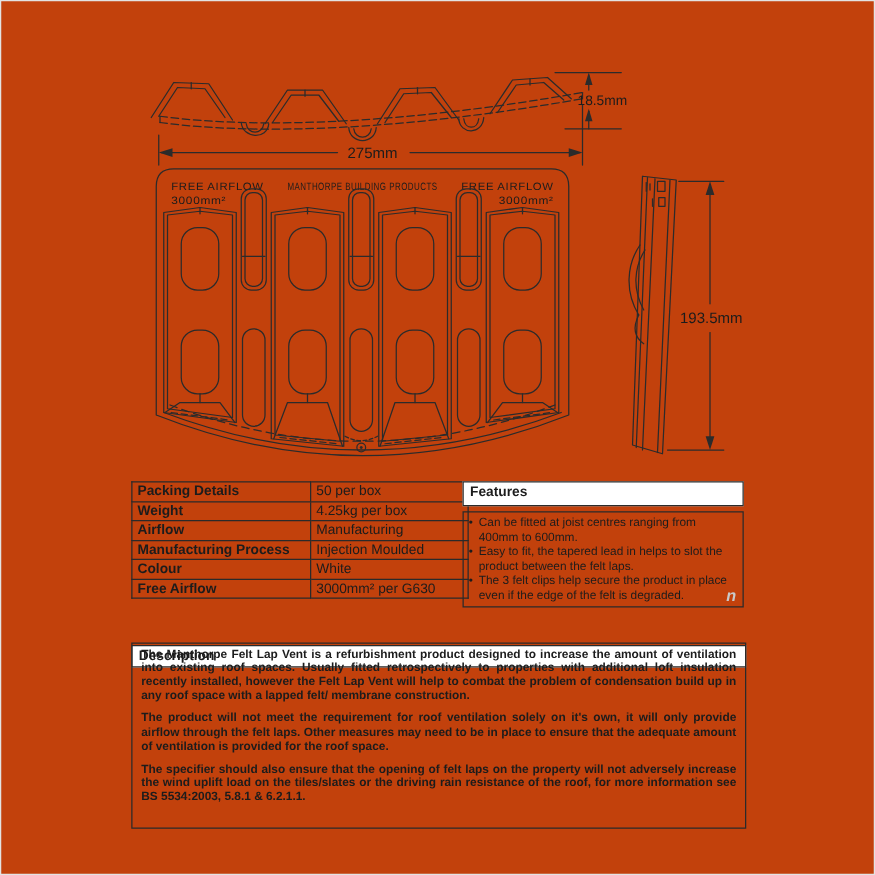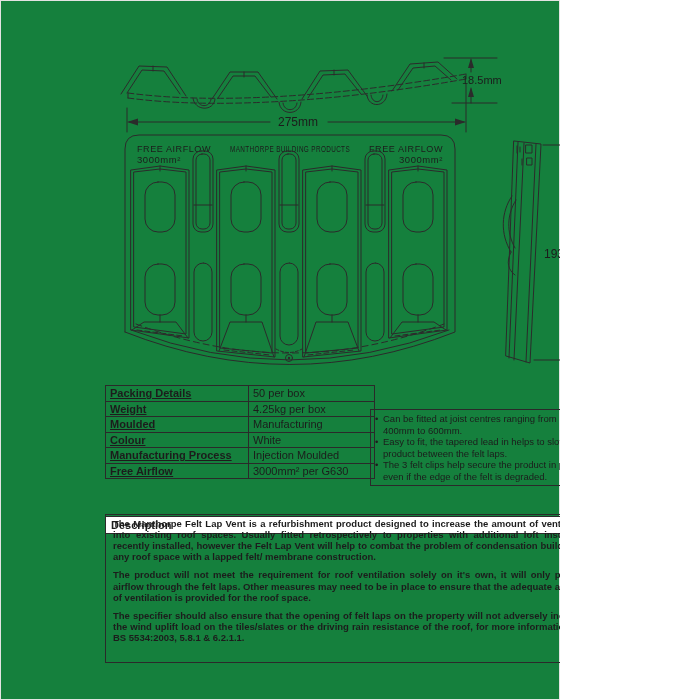--- a/index.html
+++ b/index.html
@@ -1,31 +1,31 @@
 <!DOCTYPE html>
 <html><head>
 <meta charset="utf-8">
 <style>
   html,body{margin:0;padding:0;background:#fff;}
-  .sheet{position:relative;width:560px;height:700px;background:#15803d;overflow:hidden;
+  .sheet{position:relative;width:700px;height:700px;background:#c2410c;overflow:hidden;
          font-family:"Liberation Sans", sans-serif;color:#1c1c1c;
          box-shadow: inset 0 0 0 1px #e3e3e3;}
   svg{position:absolute;left:0;top:0;}
   svg path, svg line, svg rect, svg circle{fill:none;stroke:#2b2b2b;stroke-width:1;stroke-linejoin:round;stroke-linecap:round;}
   svg .fillhead{fill:#2b2b2b;stroke:none;}
   svg text{fill:#1c1c1c;stroke:none;font-family:"Liberation Sans", sans-serif;}
   .dimtext{font-size:12px;}
   .dimtext-sm{font-size:11px;}
   .embossed{font-size:8.5px;letter-spacing:0.5px;}
 
   .packing-table{position:absolute;left:105px;top:385px;width:259px;border-collapse:collapse;
                  font-size:11px;table-layout:fixed;}
   .packing-table td{border:1.5px solid #2a2a2a;height:14.5px;padding:0 0 0 4px;vertical-align:middle;
                     white-space:nowrap;overflow:hidden;}
-  .packing-table td.k{font-weight:bold;width:138px;text-decoration:underline;}
+  .packing-table td.k{font-weight:bold;width:138px;}
   .packing-table td.v{width:121px;}
 
   .box-header{position:absolute;border:1.5px solid #2a2a2a;background:#fff;
               font-weight:bold;font-size:11px;line-height:16px;padding-left:5px;box-sizing:border-box;}
   .features-header{left:370px;top:385px;width:225px;height:20px;}
   .features-body{position:absolute;left:370px;top:409px;width:225px;min-height:72px;
                  border:1.5px solid #2a2a2a;box-sizing:border-box;
                  font-size:9.5px;line-height:1.22;padding:3px 4px 3px 4px;}
   .feat-item{display:flex;}
   .feat-item .bullet{width:8px;flex:0 0 8px;}
@@ -222,38 +222,39 @@
     <tbody>
       <tr>
         <td class="k">Packing Details</td>
         <td class="v">50 per box</td>
       </tr>
       <tr>
         <td class="k">Weight</td>
         <td class="v">4.25kg per box</td>
       </tr>
       <tr>
-        <td class="k">Moulded</td>
+        <td class="k">Airflow</td>
         <td class="v">Manufacturing</td>
+      </tr>
+      <tr>
+        <td class="k">Manufacturing Process</td>
+        <td class="v">Injection Moulded</td>
       </tr>
       <tr>
         <td class="k">Colour</td>
         <td class="v">White</td>
       </tr>
       <tr>
-        <td class="k">Manufacturing Process</td>
-        <td class="v">Injection Moulded</td>
-      </tr>
-      <tr>
         <td class="k">Free Airflow</td>
         <td class="v">3000mm² per G630</td>
       </tr>
     </tbody>
   </table>
 
+  <div class="box-header features-header">Features</div>
   <div class="features-body">
     <div class="feat-item">
       <span class="bullet">•</span>
       <span>Can be fitted at joist centres ranging from 400mm to 600mm.</span>
     </div>
     <div class="feat-item">
       <span class="bullet">•</span>
       <span>Easy to fit, the tapered lead in helps to slot the product between the felt laps.</span>
     </div>
     <div class="feat-item">

